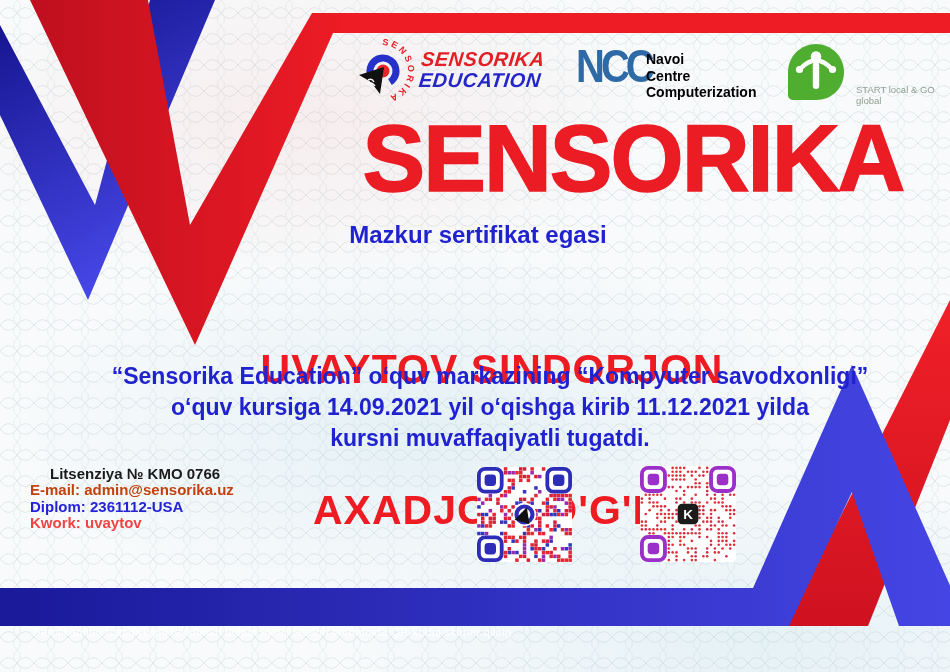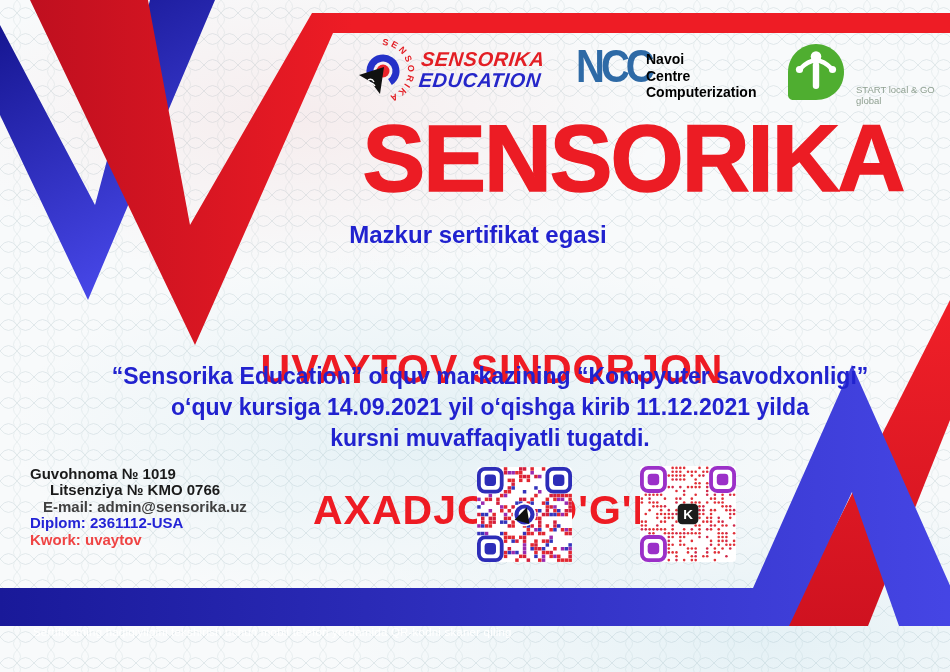--- a/index.html
+++ b/index.html
@@ -149,23 +149,22 @@
     <div>UVAYTOV SINDORJON</div>
     <div>AXADJON  O'G'LI</div>
   </div>
   <div class="statement">
     <div>“Sensorika Education” o‘quv markazining “Kompyuter savodxonligi”</div>
     <div>o‘quv kursiga 14.09.2021 yil o‘qishga kirib 11.12.2021 yilda</div>
     <div>kursni muvaffaqiyatli tugatdi.</div>
   </div>
 
   <div class="details">
-    <div class="detail-line" style="color: rgb(26, 26, 26);">Guvohnoma № 1019</div>
     <div class="detail-line" style="color: rgb(26, 26, 26); margin-left: 20px;">Litsenziya № KMO 0766</div>
-    <div class="detail-line" style="color: #404040; margin-left: 13px;">E-mail: admin@sensorika.uz</div>
+    <div class="detail-line" style="color: #c2410c;">E-mail: admin@sensorika.uz</div>
     <div class="detail-line" style="color: rgb(36, 36, 214);">Diplom: 2361112-USA</div>
     <div class="detail-line" style="color: #ef4444;">Kwork: uvaytov</div>
   </div>
 
 
   <svg id="qr1" class="qr1" width="95" height="95">
       <rect x="0" y="0" width="95" height="95" rx="4" fill="#fff"></rect>
       <rect x="26.799999999999997" y="0.2" width="3.496" height="3.496" fill="#e22832"></rect>
       <rect x="42" y="0.2" width="3.496" height="3.496" fill="#d4203c"></rect>
       <rect x="45.8" y="0.2" width="3.496" height="3.496" fill="#d4203c"></rect>

